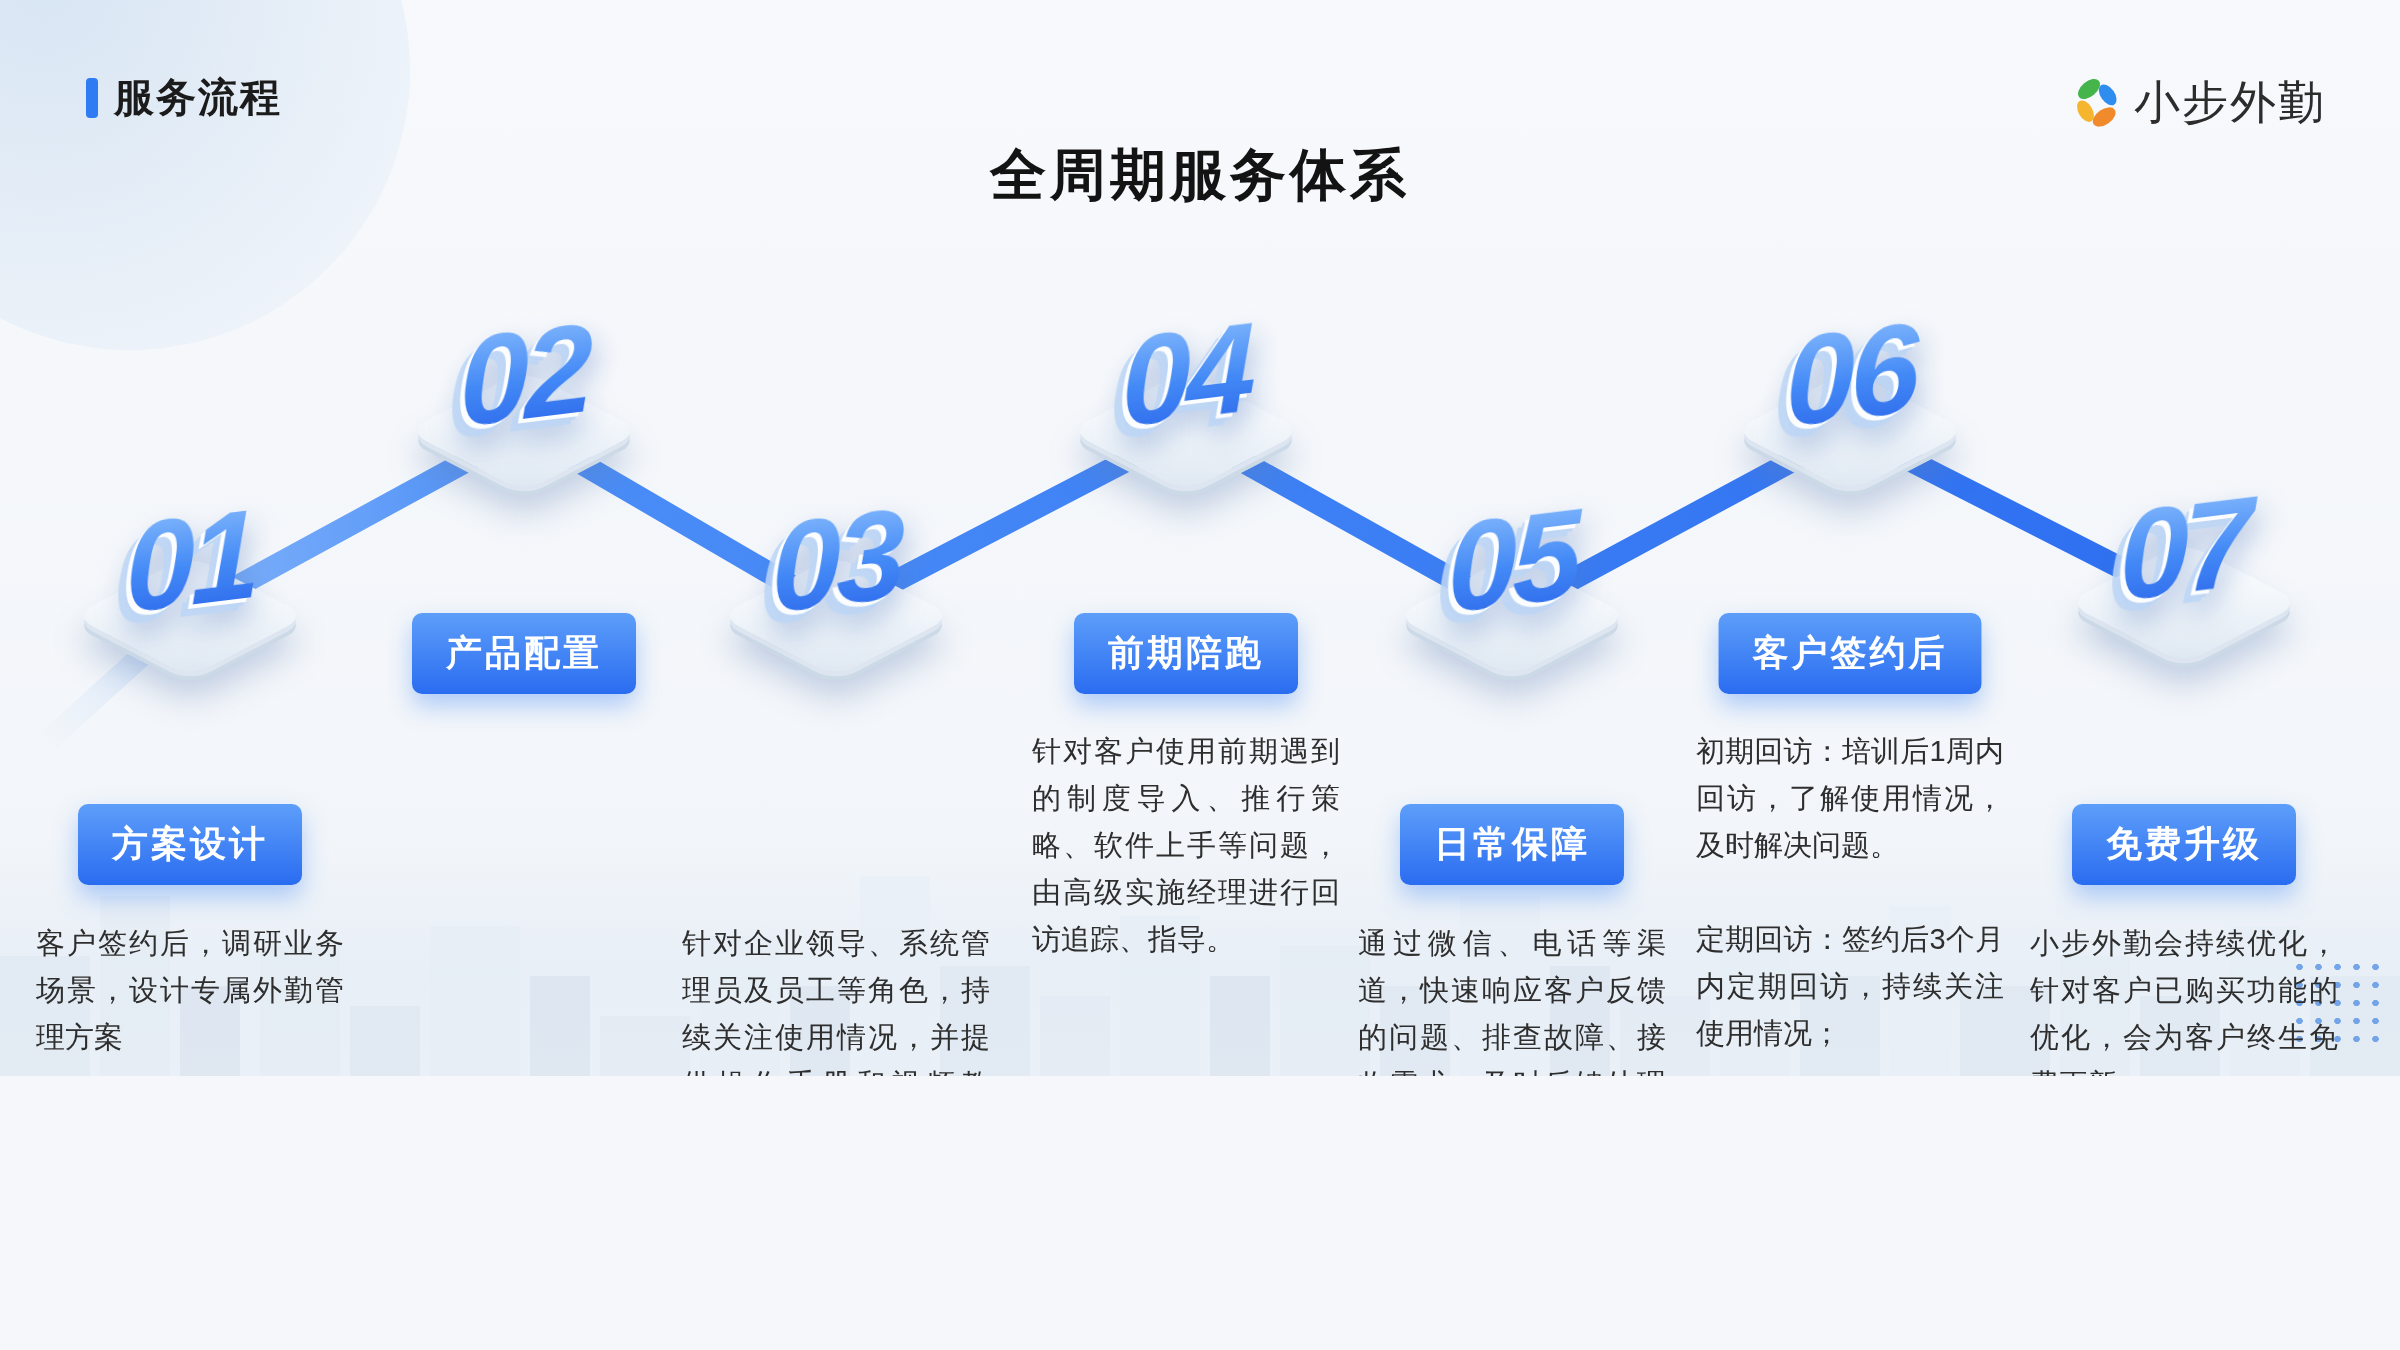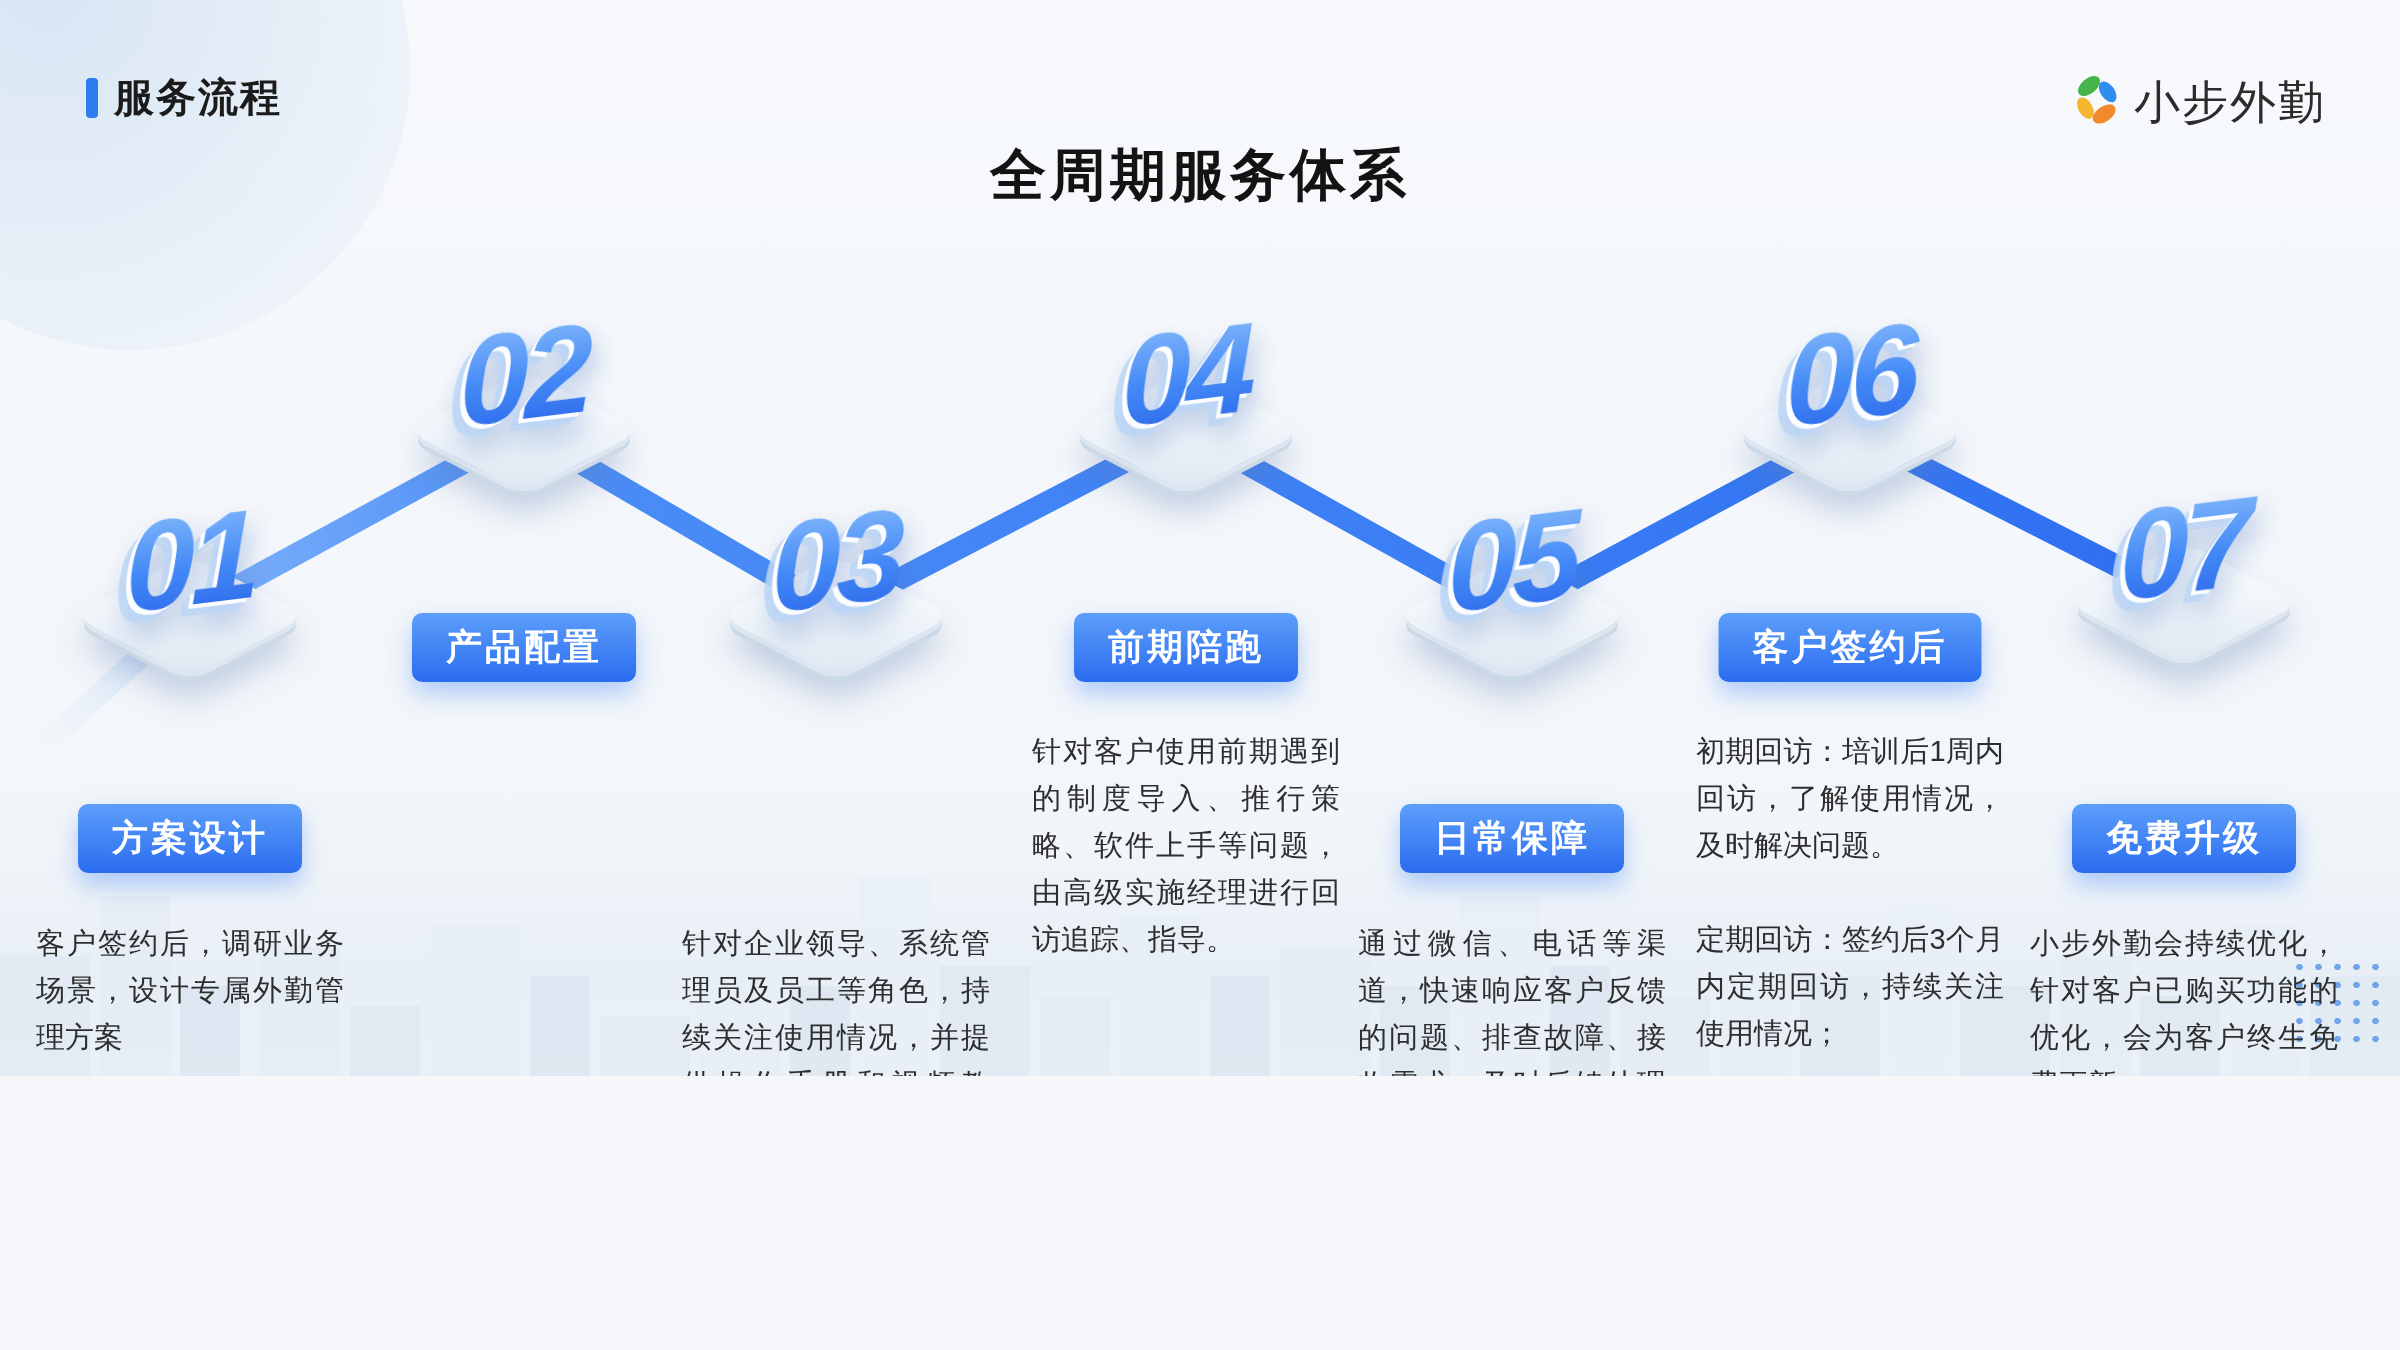--- a/index.html
+++ b/index.html
@@ -53,21 +53,21 @@
     display: flex; align-items: center; z-index: 3;
   }
   .accent-bar {
     display: inline-block; width: 12px; height: 40px;
     background: #2f7bf3; border-radius: 4px; margin-right: 16px;
   }
   .header-label { font-size: 40px; font-weight: 800; color: #1b1b1b; letter-spacing: 2px; }
 
   .brand {
     position: absolute; right: 74px; top: 72px;
-    display: flex; align-items: flex-start; gap: 10px; z-index: 3;
+    display: flex; align-items: center; gap: 10px; z-index: 3;
   }
   .brand-name { font-size: 46px; font-weight: 500; color: #2c2c2c; letter-spacing: 2px; }
 
   .title {
     position: absolute; left: 0; top: 138px; width: 100%;
     text-align: center; font-size: 56px; font-weight: 900;
     color: #131313; letter-spacing: 4px; z-index: 3;
   }
 
   
@@ -101,21 +101,21 @@
     filter: drop-shadow(-5px 4px 0 rgba(255,255,255,0.95))
             drop-shadow(-8px 7px 0 rgba(189,214,245,0.9))
             drop-shadow(5px 14px 14px rgba(80,120,190,0.35));
   }
   .low  .num { top: 498px; }
   .high .num { top: 312px; }
   .s7   .num { top: 486px; }
 
   .badge {
     position: absolute; left: 50%; transform: translateX(-50%);
-    padding: 10px 34px; border-radius: 10px;
+    padding: 16px 34px; border-radius: 10px;
     background: linear-gradient(180deg, #5d9efa, #2a6cf0);
     color: #ffffff; font-size: 36px; font-weight: 700; letter-spacing: 3px;
     white-space: nowrap;
     box-shadow: 0 12px 24px rgba(47,123,243,0.35);
   }
   .low  .badge { top: 804px; }
   .high .badge { top: 613px; }
 
   .desc {
     position: absolute; left: 50%; transform: translateX(-50%);

